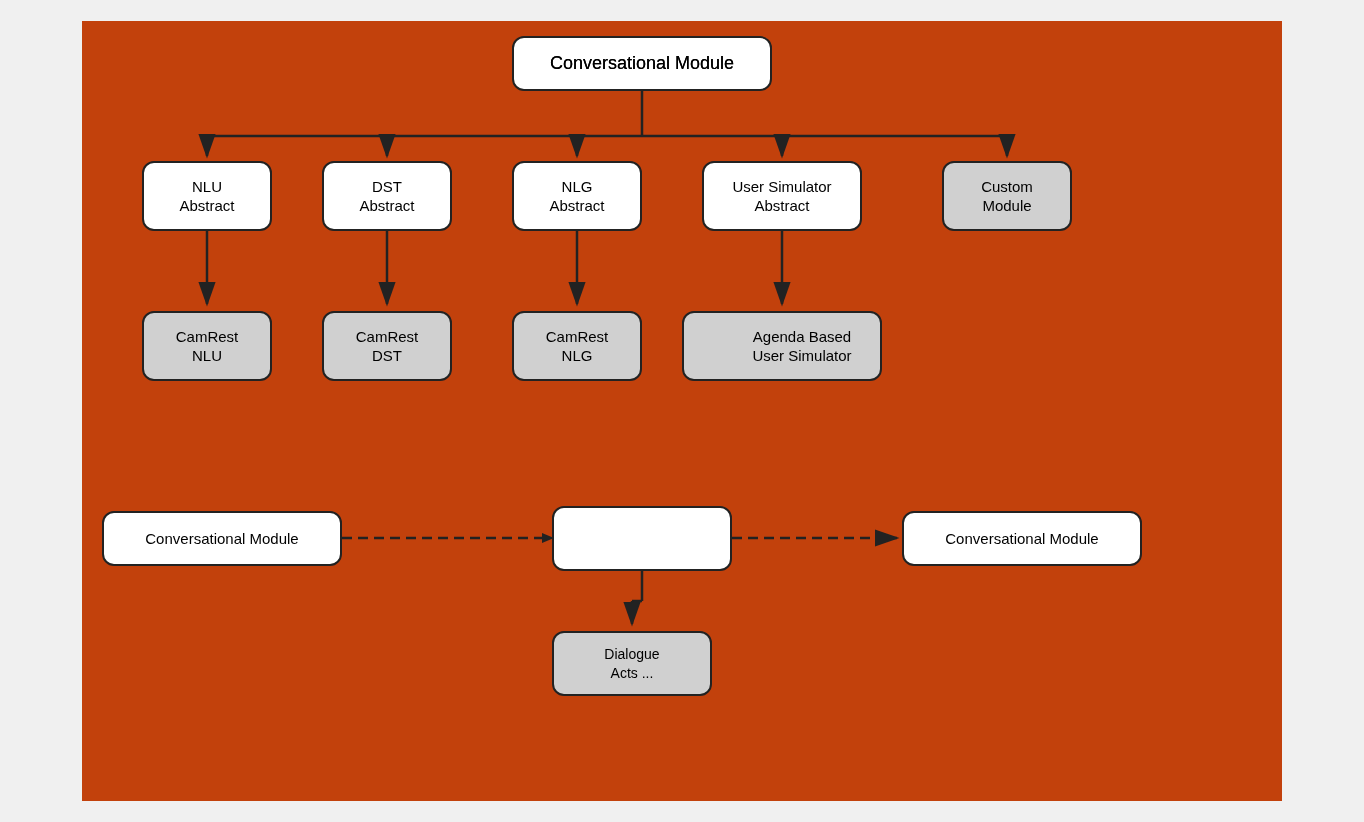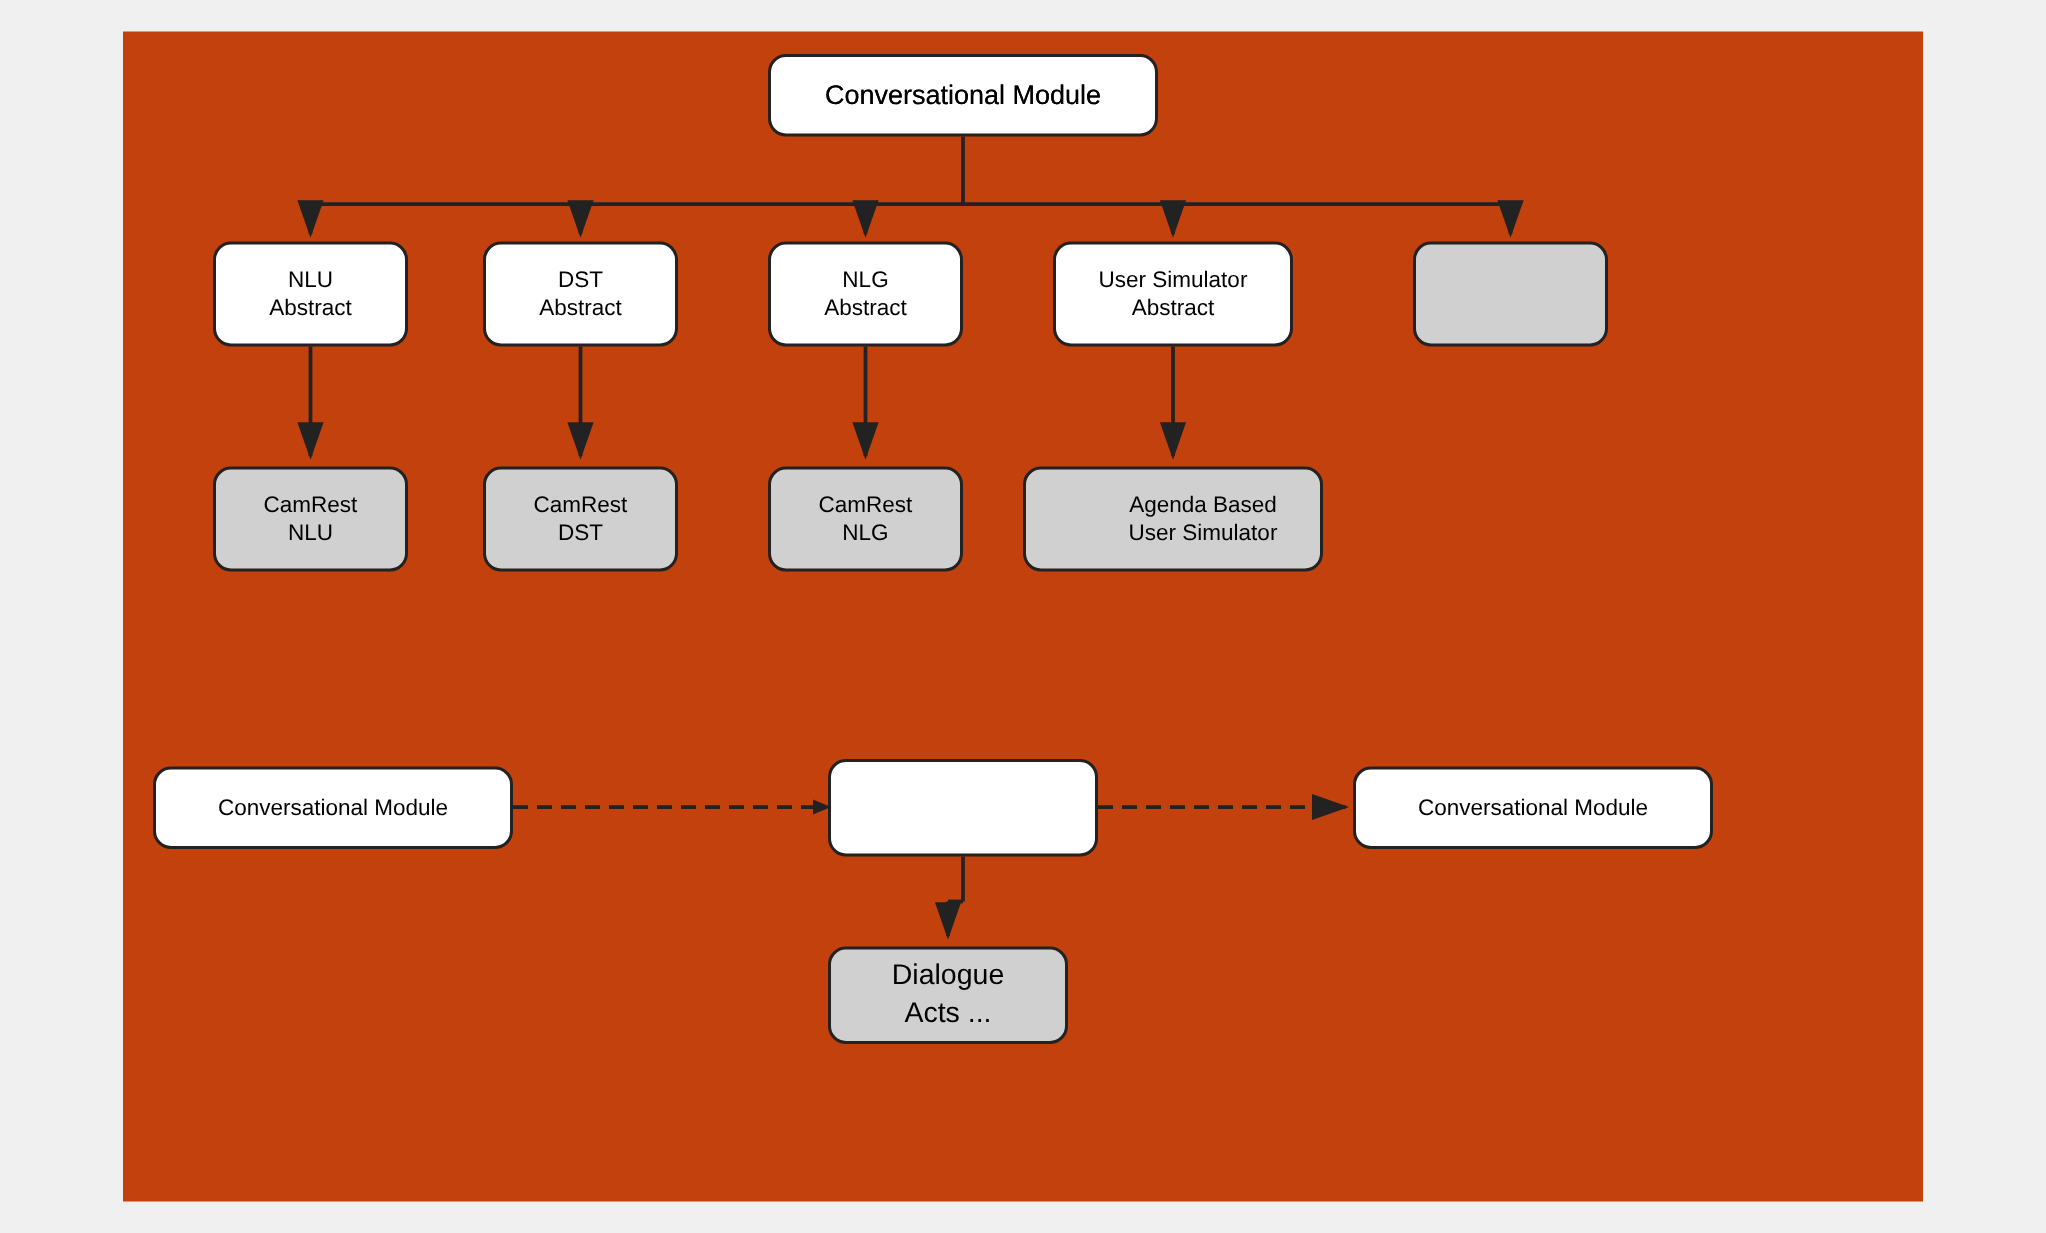--- a/index.html
+++ b/index.html
@@ -105,23 +105,24 @@
 
     <line x1="560" y1="550" x2="560" y2="580" stroke="#222" stroke-width="2.5"></line>
     <line x1="560" y1="580" x2="550" y2="580" stroke="#222" stroke-width="2.5"></line>
     <line x1="550" y1="580" x2="550" y2="603" stroke="#222" stroke-width="2.5" marker-end="url(#arrowhead)"></line>
   </svg>
 
   <div style="position:absolute;left:60px;top:140px;width:130px;height:70px;display:flex;align-items:center;justify-content:center;text-align:center;font-size:15px;line-height:1.3;">NLU<br>Abstract</div>
   <div style="position:absolute;left:240px;top:140px;width:130px;height:70px;display:flex;align-items:center;justify-content:center;text-align:center;font-size:15px;line-height:1.3;">DST<br>Abstract</div>
   <div style="position:absolute;left:430px;top:140px;width:130px;height:70px;display:flex;align-items:center;justify-content:center;text-align:center;font-size:15px;line-height:1.3;">NLG<br>Abstract</div>
   <div style="position:absolute;left:620px;top:140px;width:160px;height:70px;display:flex;align-items:center;justify-content:center;text-align:center;font-size:15px;line-height:1.3;">User Simulator<br>Abstract</div>
+  <div style="position:absolute;left:860px;top:140px;width:130px;height:70px;display:flex;align-items:center;justify-content:center;text-align:center;font-size:15px;line-height:1.3;">Custom<br>Module</div>
 
   <div style="position:absolute;left:60px;top:290px;width:130px;height:70px;display:flex;align-items:center;justify-content:center;text-align:center;font-size:15px;line-height:1.3;">CamRest<br>NLU</div>
   <div style="position:absolute;left:240px;top:290px;width:130px;height:70px;display:flex;align-items:center;justify-content:center;text-align:center;font-size:15px;line-height:1.3;">CamRest<br>DST</div>
   <div style="position:absolute;left:430px;top:290px;width:130px;height:70px;display:flex;align-items:center;justify-content:center;text-align:center;font-size:15px;line-height:1.3;">CamRest<br>NLG</div>
   <div style="position:absolute;left:600px;top:290px;width:240px;height:70px;display:flex;align-items:center;justify-content:center;text-align:center;font-size:15px;line-height:1.3;">Agenda Based<br>User Simulator</div>
 
   <div style="position:absolute;left:430px;top:15px;width:260px;height:55px;display:flex;align-items:center;justify-content:center;text-align:center;font-size:18px;line-height:1.3;">Conversational Module</div>
   <div style="position:absolute;left:20px;top:490px;width:240px;height:55px;display:flex;align-items:center;justify-content:center;text-align:center;font-size:15px;line-height:1.3;">Conversational Module</div>
   <div style="position:absolute;left:820px;top:490px;width:240px;height:55px;display:flex;align-items:center;justify-content:center;text-align:center;font-size:15px;line-height:1.3;">Conversational Module</div>
-  <div style="position:absolute;left:470px;top:610px;width:160px;height:65px;display:flex;align-items:center;justify-content:center;text-align:center;font-size:19px;line-height:1.3;">Dialogue<br>Acts ...</div>
+  <div style="position:absolute;left:470px;top:610px;width:160px;height:65px;display:flex;align-items:center;justify-content:center;text-align:center;font-size:14px;line-height:1.3;">Dialogue<br>Acts ...</div>
 </div>
 
 </body></html>

